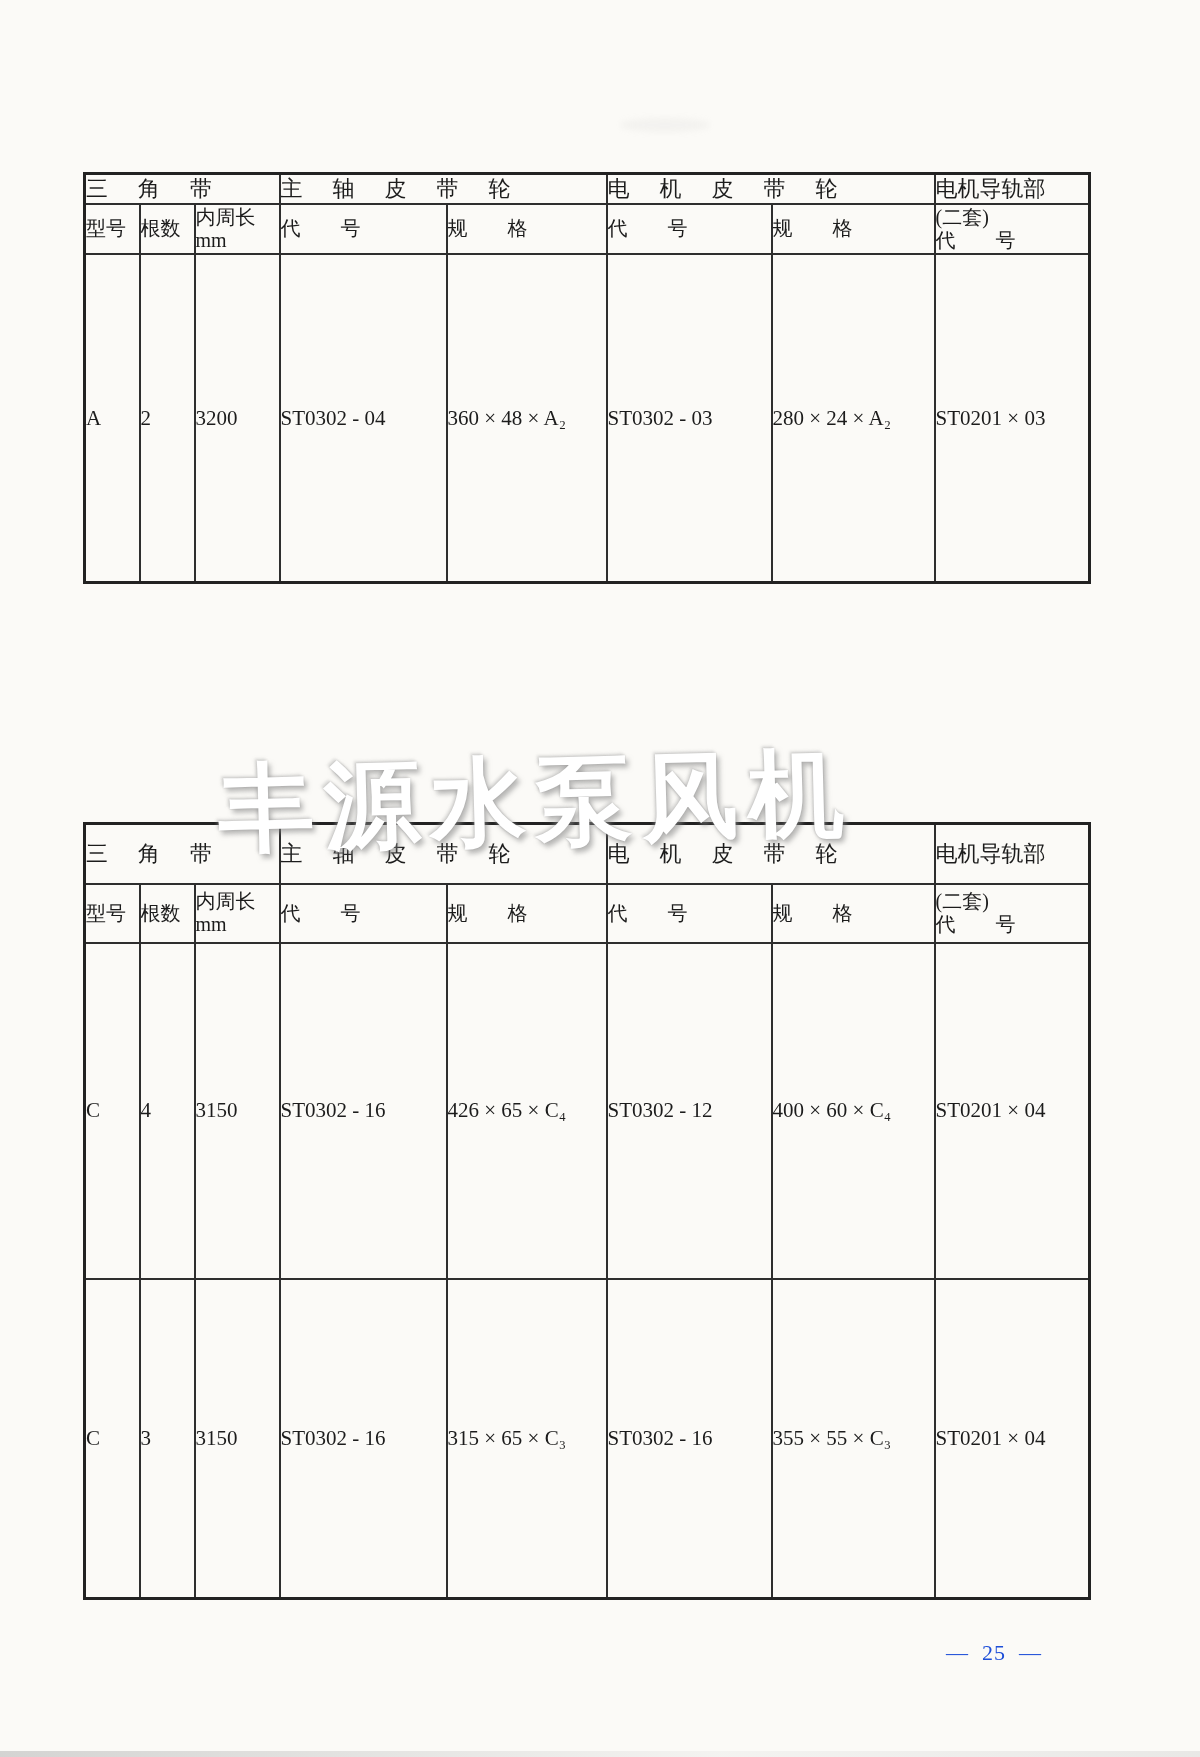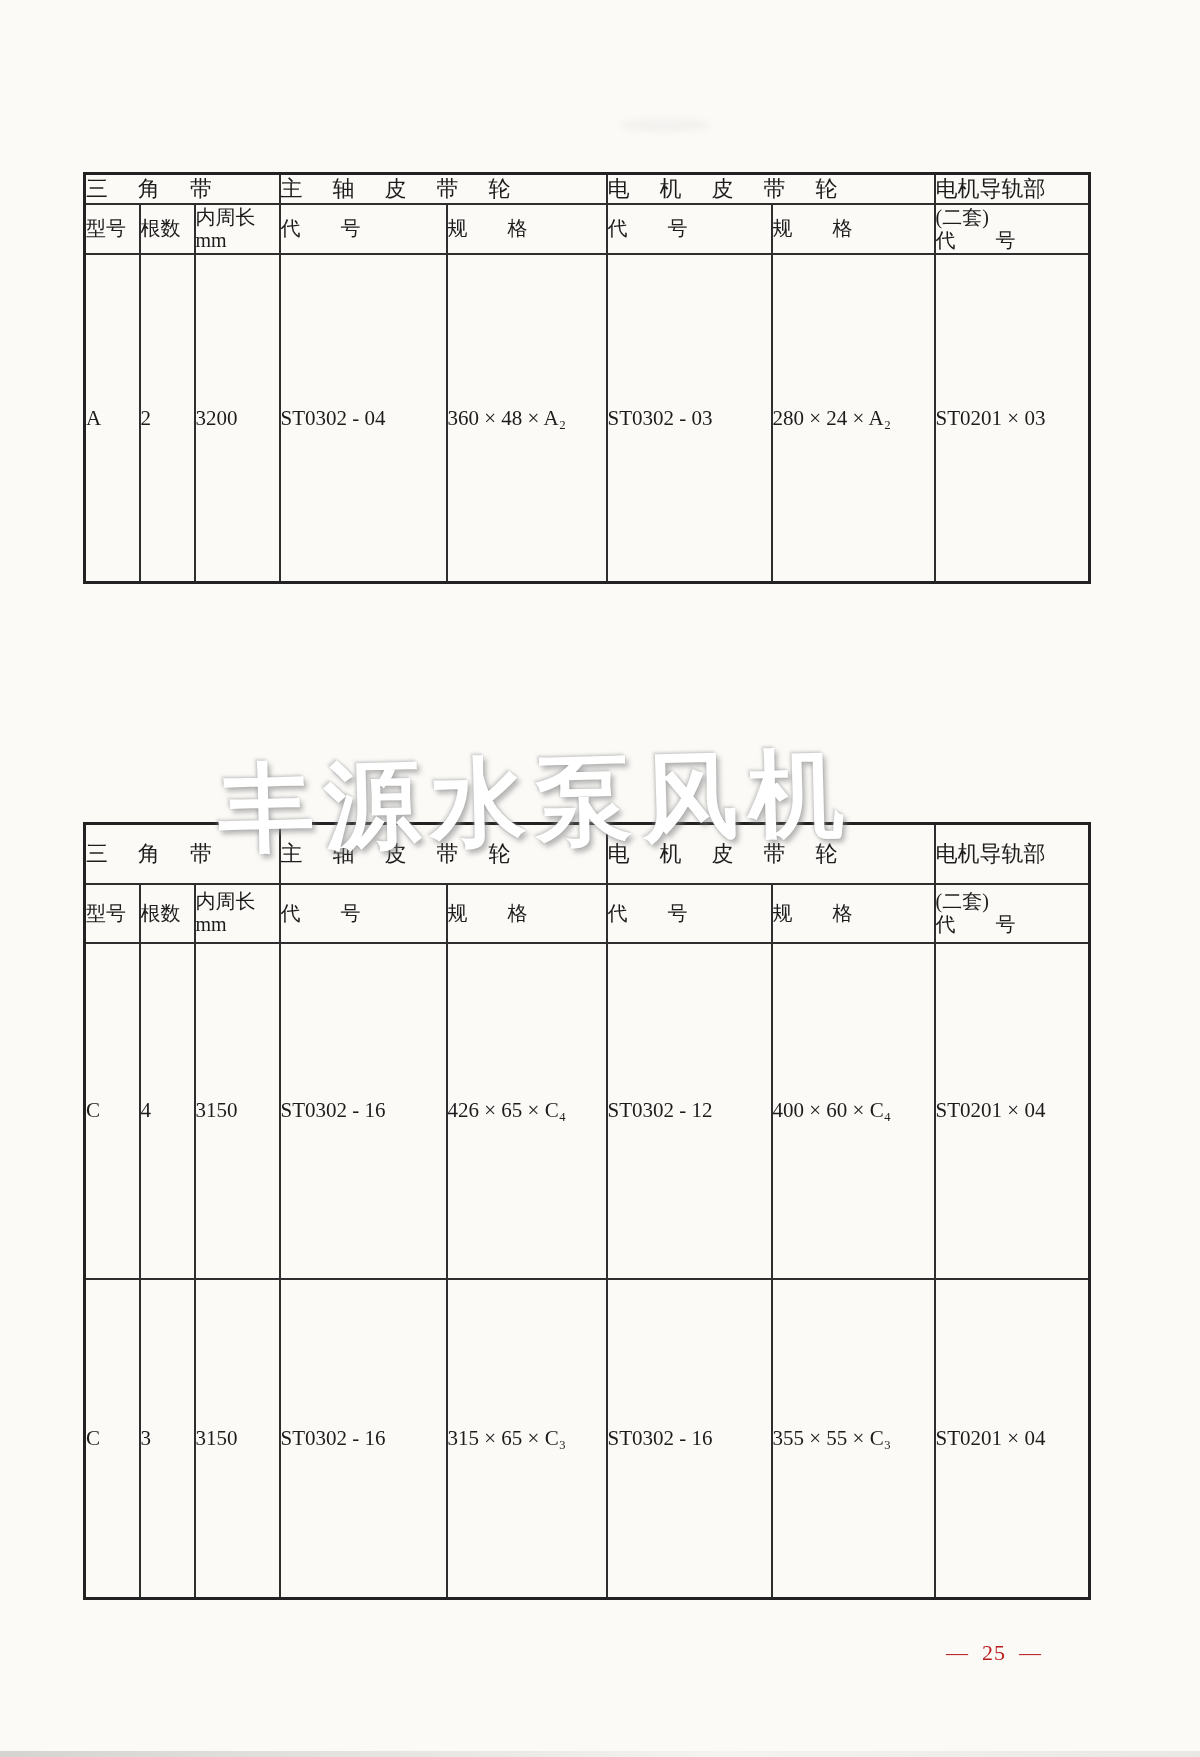--- a/index.html
+++ b/index.html
@@ -64,21 +64,21 @@
     transform:rotate(-1.5deg);
     pointer-events:none;
   }
   .page-number{
     position:absolute;
     top:1640px;
     right:158px;
     font-size:22px;
     white-space:pre;
     letter-spacing:1px;
-    color:#b91c1c;
+    color:#1d4ed8;
   }
   .scan-edge{
     position:absolute;
     left:0;bottom:0;
     width:100%;height:6px;
     background:linear-gradient(to right, rgba(165,165,165,0.45), rgba(210,210,210,0.18) 60%, rgba(190,190,190,0.3));
   }
   .smudge{
     position:absolute;
     background:rgba(190,190,190,0.12);

